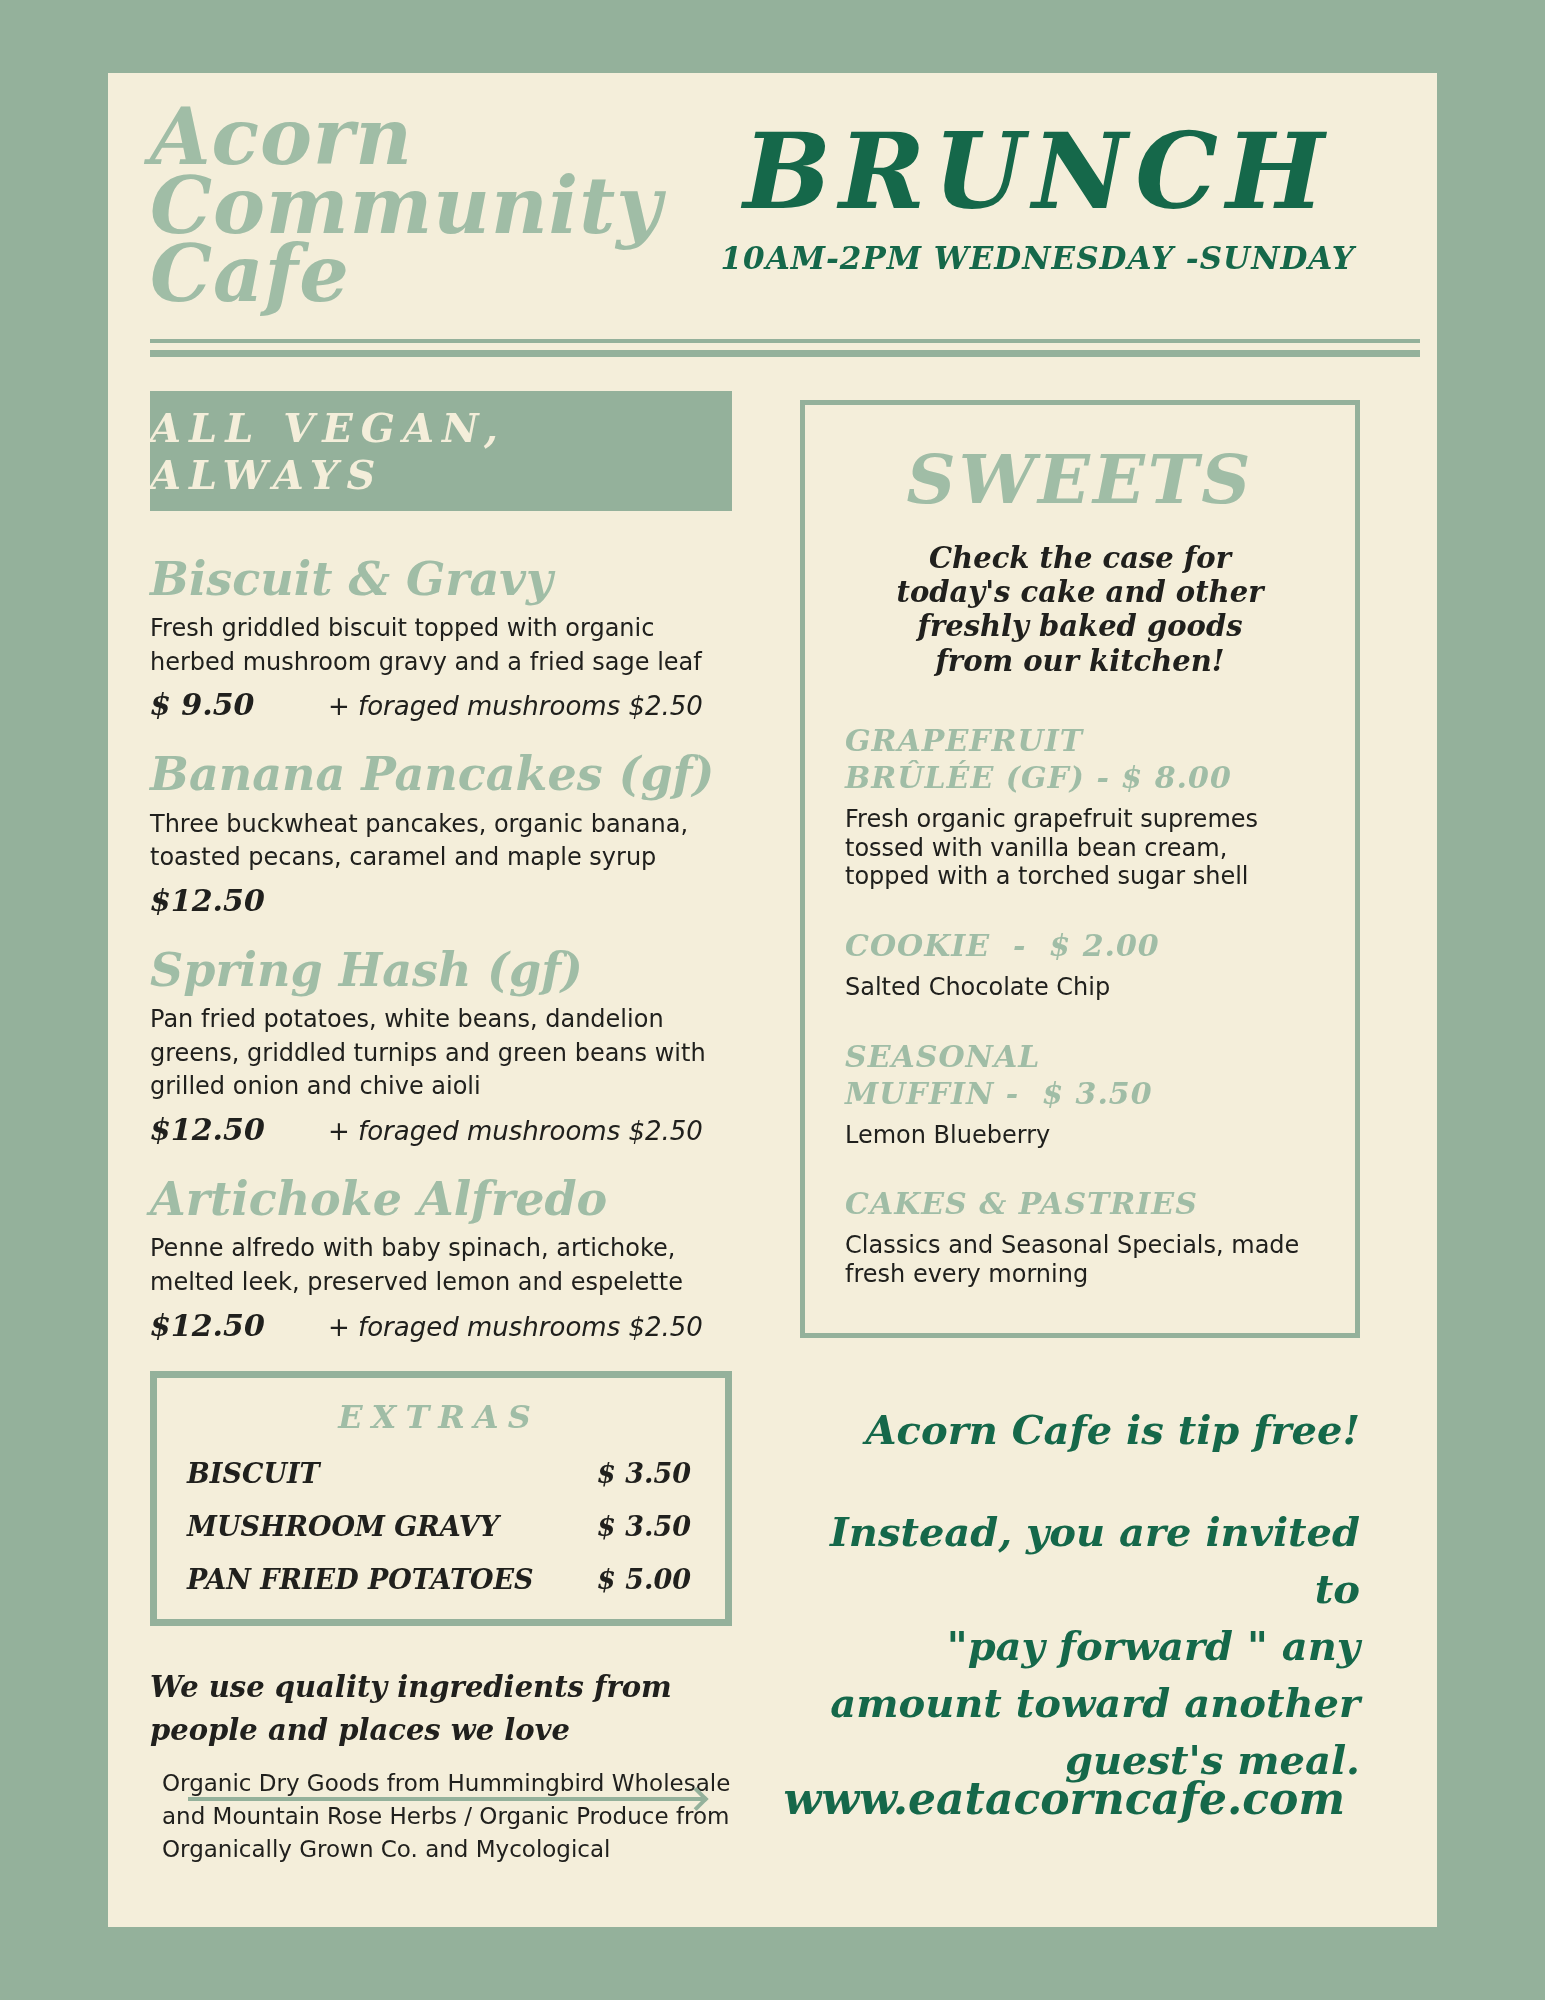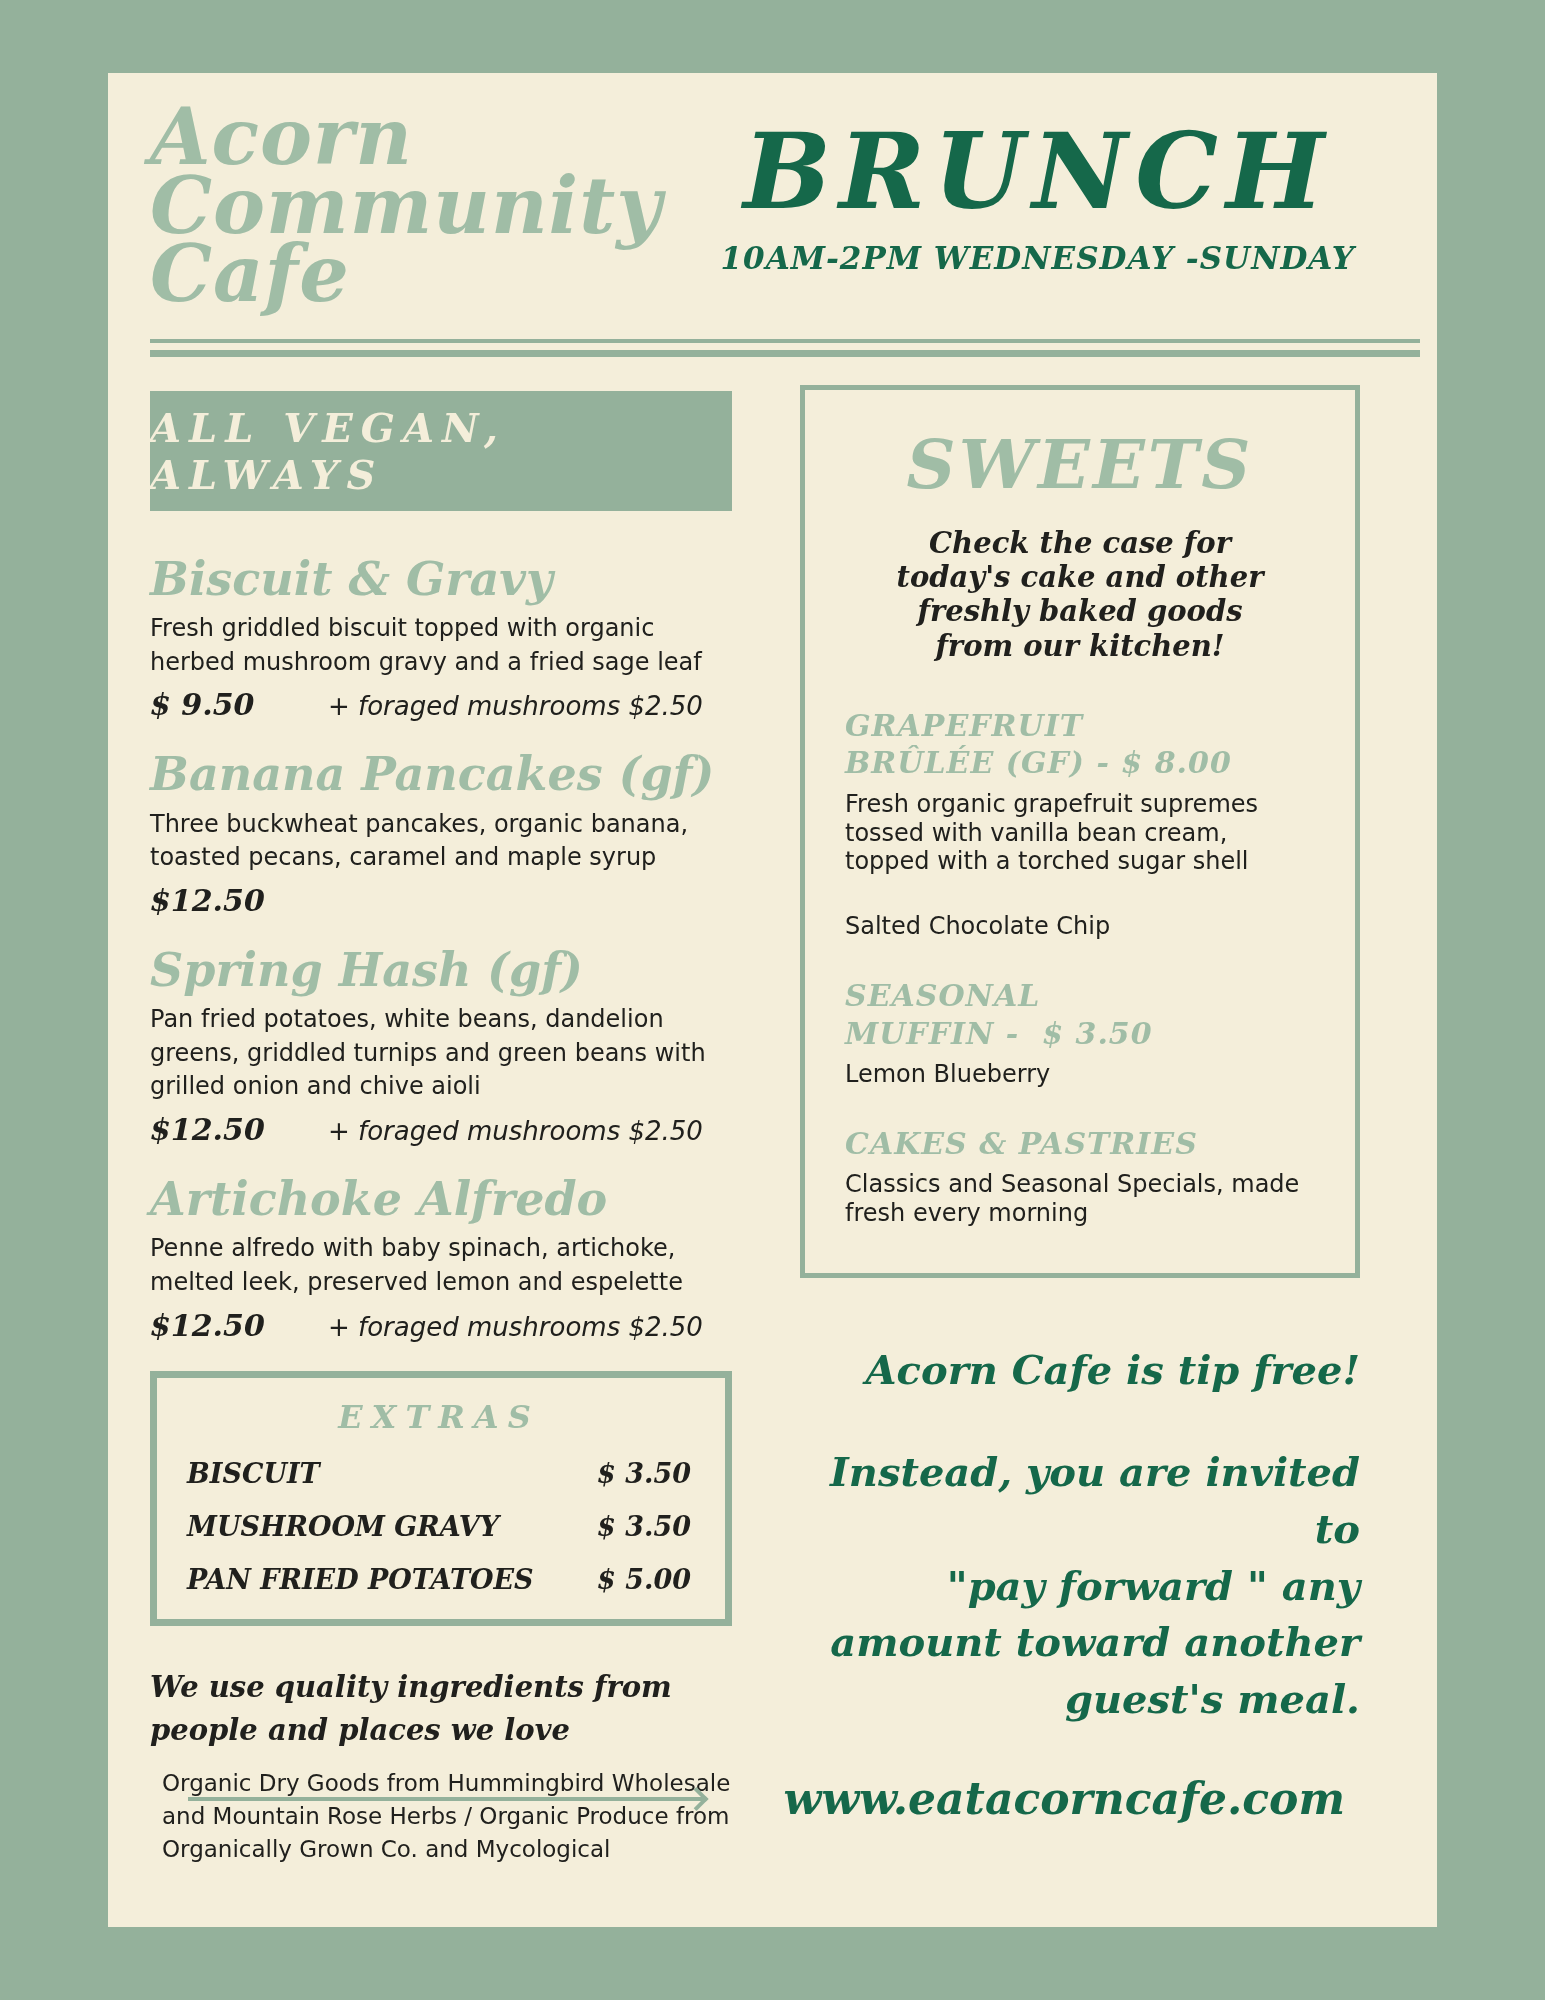--- a/index.html
+++ b/index.html
@@ -22,21 +22,21 @@
   .masthead{position:absolute;right:82px;top:44px;text-align:right;}
   .masthead .title{color:var(--green);font-size:104px;line-height:1.05;letter-spacing:8px;text-align:center;}
   .masthead .subtitle{margin-top:14px;color:var(--green);font-size:31px;letter-spacing:1px;}
 
   .rules{position:absolute;left:42px;top:266px;width:1270px;}
   .rules .thin{height:4px;background:var(--sage);}
   .rules .thick{height:7px;background:var(--sage);margin-top:7px;}
 
   
   .left-col{position:absolute;left:42px;top:318px;width:582px;}
-  .right-col{position:absolute;left:692px;top:312px;width:560px;}
+  .right-col{position:absolute;left:692px;top:327px;width:560px;}
 
   .banner{height:120px;background:var(--sage);display:flex;align-items:center;justify-content:center;margin-bottom:44px;}
   .banner span{color:var(--cream);font-size:40px;letter-spacing:8px;white-space:pre-wrap;}
 
   .menu-item{margin-bottom:28px;}
   .menu-item .item-title{color:var(--sage-text);font-size:46px;line-height:1.05;}
   .menu-item .item-desc{margin-top:9px;color:var(--ink);font-size:24px;line-height:1.4;}
   .price-row{display:flex;align-items:baseline;margin-top:8px;}
   .price-row .price{color:var(--ink);font-size:30px;min-width:150px;white-space:pre-wrap;}
   .price-row .addon{color:var(--ink);font-size:26px;font-style:italic;margin-left:28px;}
@@ -161,20 +161,21 @@
           <div>from our kitchen!</div>
         </div>
 
         <div class="sweet-item first">
           <div class="sweet-line serif-disp">GRAPEFRUIT</div>
           <div class="sweet-line serif-disp">BRÛLÉE (GF) - $ 8.00</div>
           <div class="sweet-desc">Fresh organic grapefruit supremes tossed with vanilla bean cream, topped with a torched sugar shell</div>
         </div>
 
         <div class="sweet-item">
+          <div class="sweet-line serif-disp">COOKIE  -  $ 2.00</div>
           <div class="sweet-line serif-disp"></div>
           <div class="sweet-desc">Salted Chocolate Chip</div>
         </div>
 
         <div class="sweet-item">
           <div class="sweet-line serif-disp">SEASONAL</div>
           <div class="sweet-line serif-disp">MUFFIN -  $ 3.50</div>
           <div class="sweet-desc">Lemon Blueberry</div>
         </div>
 

